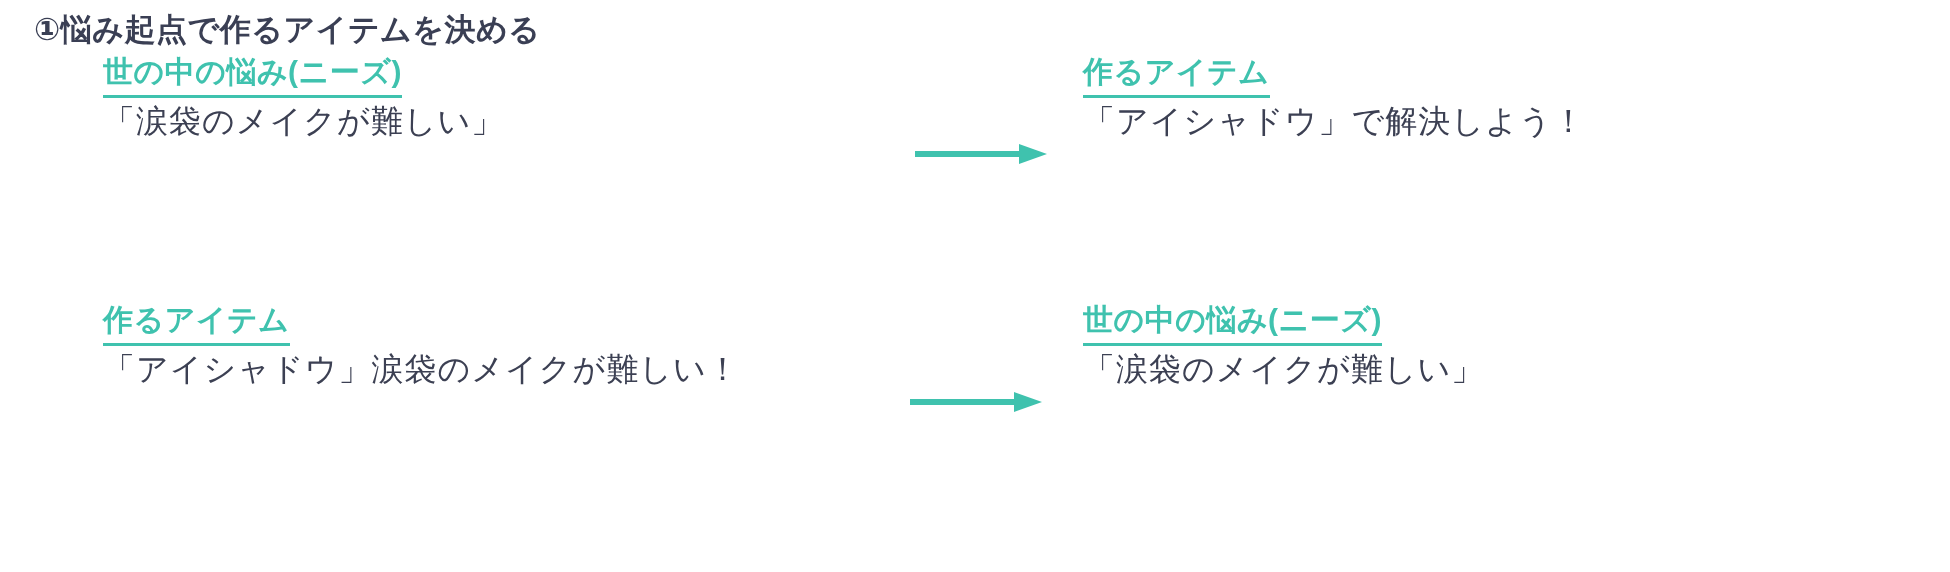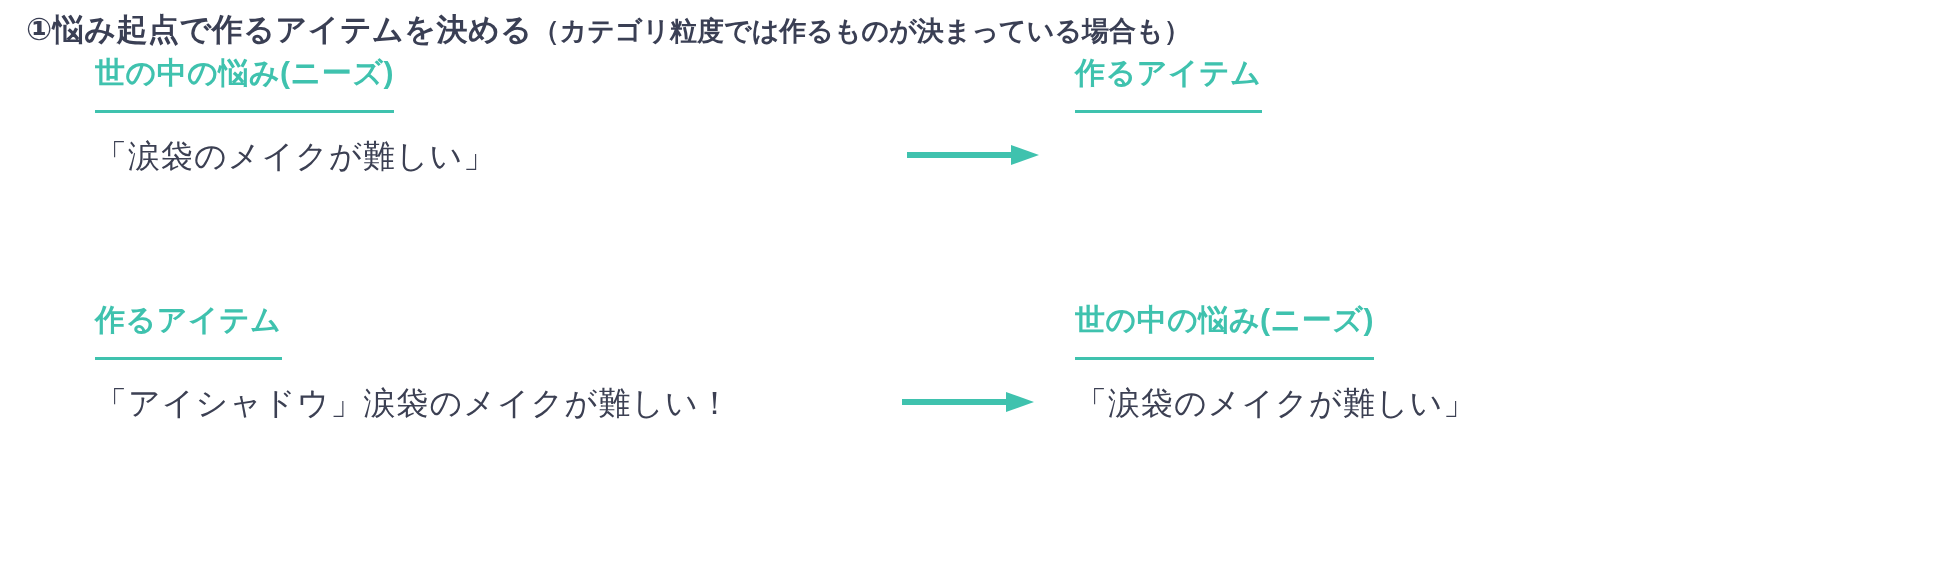--- a/index.html
+++ b/index.html
@@ -19,21 +19,21 @@
   .slide {
     position: relative;
     width: 1950px;
     height: 572px;
     background: #ffffff;
   }
 
   
   .section {
     position: absolute;
-    left: 0;
+    left: 8px;
     width: 1756px;
   }
   .section-1 { top: 8px; }
   .section-2 { top: 300px; }
 
   .section-heading {
     display: flex;
     align-items: baseline;
     padding-left: 26px;
     white-space: nowrap;
@@ -67,27 +67,26 @@
   .pair-2 .col-left  { left: 95px; }
   .pair-2 .col-right { left: 1075px; }
 
   .col-label {
     display: inline-block;
     font-size: 30px;
     font-weight: bold;
     line-height: 40px;
     color: #3fc2ae;
     border-bottom: 3px solid #3fc2ae;
-    padding-bottom: 17px;
+    padding-bottom: 3px;
     white-space: nowrap;
     letter-spacing: 0.5px;
   }
 
   .col-text {
-    margin-top: 20px;
     font-family: "Liberation Serif", "DejaVu Serif", serif;
     font-size: 32px;
     line-height: 46px;
     color: #3c4053;
     white-space: nowrap;
     letter-spacing: 1px;
   }
 
   
   .arrow {
@@ -99,39 +98,39 @@
 </style>
 </head>
 <body>
 
 <div class="slide">
 
   <div class="section section-1">
 
     <div class="section-heading">
       <span class="heading-main">①悩み起点で作るアイテムを決める</span>
-      <span class="heading-note">（カテゴリ粒度では作るものが決まっている場合も）</span>
     </div>
 
     <div class="pair pair-1">
 
       <div class="col col-left">
         <div class="col-label">世の中の悩み(ニーズ)</div>
         <div class="col-text">「涙袋のメイクが難しい」</div>
       </div>
 
       <span class="arrow arrow-1">
         <svg width="140" height="26" viewBox="0 0 140 26" xmlns="http://www.w3.org/2000/svg">
           <line x1="2" y1="14" x2="112" y2="14" stroke="#3fc2ae" stroke-width="6"></line>
           <polygon points="106,4 134,14 106,24" fill="#3fc2ae"></polygon>
         </svg>
       </span>
 
       <div class="col col-right">
         <div class="col-label">作るアイテム</div>
+        <div class="col-text">「アイシャドウ」で解決しよう！</div>
       </div>
 
     </div>
   </div>
 
   <div class="section section-2">
 
 
     <div class="pair pair-2">
 

